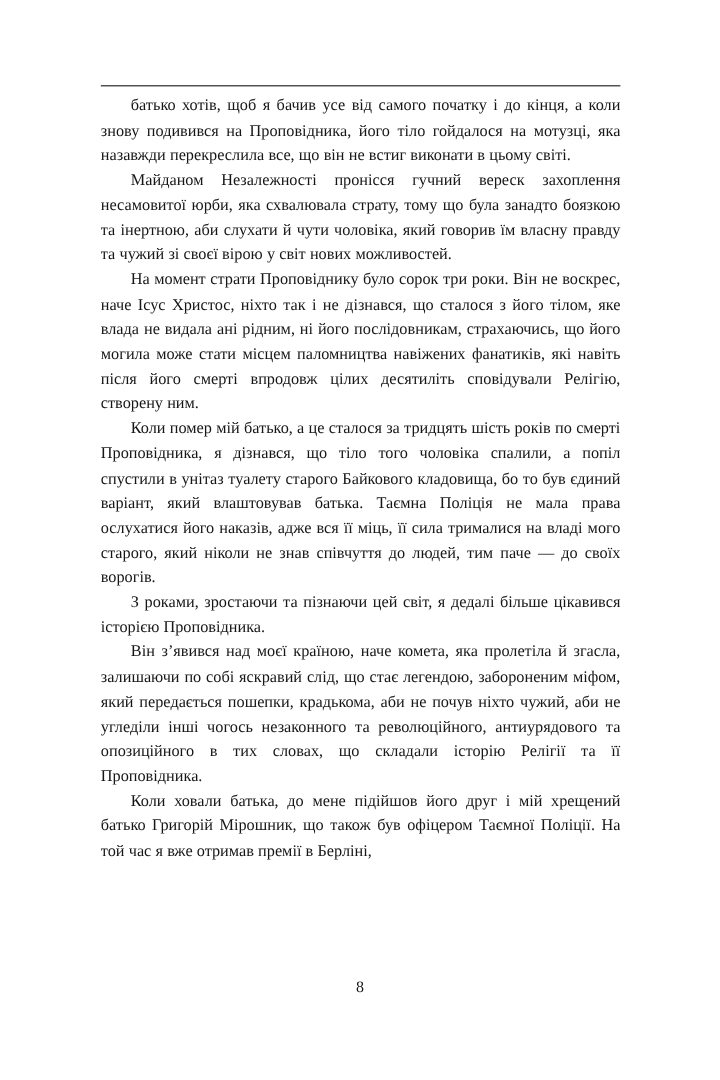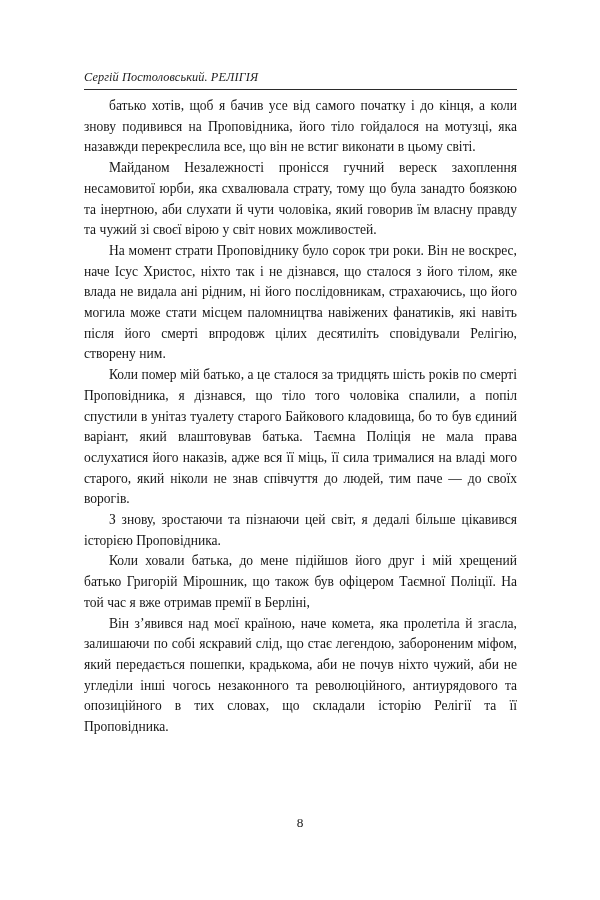--- a/index.html
+++ b/index.html
@@ -73,31 +73,30 @@
     color: #1a1a1a;
   }
 </style>
 </head>
 <body>
 
 <div class="page">
 
   <div class="text-block">
 
-    <div class="running-head">Сергій Постоловський. РЕЛІГІЯ</div>
 
     <div class="head-rule"></div>
 
     <div class="body-copy">
       <p>батько хотів, щоб я бачив усе від самого початку і до кінця, а коли знову подивився на Проповідника, його тіло гойдалося на мотузці, яка назавжди перекреслила все, що він не встиг виконати в цьому світі.</p>
       <p>Майданом Незалежності пронісся гучний вереск захоплення несамовитої юрби, яка схвалювала страту, тому що була занадто боязкою та інертною, аби слухати й чути чоловіка, який говорив їм власну правду та чужий зі своєї вірою у світ нових можливостей.</p>
       <p>На момент страти Проповіднику було сорок три роки. Він не воскрес, наче Ісус Христос, ніхто так і не дізнався, що сталося з його тілом, яке влада не видала ані рідним, ні його послідовникам, страхаючись, що його могила може стати місцем паломництва навіжених фанатиків, які навіть після його смерті впродовж цілих десятиліть сповідували Релігію, створену ним.</p>
       <p>Коли помер мій батько, а це сталося за тридцять шість років по смерті Проповідника, я дізнався, що тіло того чоловіка спалили, а попіл спустили в унітаз туалету старого Байкового кладовища, бо то був єдиний варіант, який влаштовував батька. Таємна Поліція не мала права ослухатися його наказів, адже вся її міць, її сила трималися на владі мого старого, який ніколи не знав співчуття до людей, тим паче — до своїх ворогів.</p>
-      <p>З знову, зростаючи та пізнаючи цей світ, я дедалі більше цікавився історією Проповідника.</p>
+      <p>З роками, зростаючи та пізнаючи цей світ, я дедалі більше цікавився історією Проповідника.</p>
+      <p>Він з’явився над моєї країною, наче комета, яка пролетіла й згасла, залишаючи по собі яскравий слід, що стає легендою, забороненим міфом, який передається пошепки, крадькома, аби не почув ніхто чужий, аби не угледіли інші чогось незаконного та революційного, антиурядового та опозиційного в тих словах, що складали історію Релігії та її Проповідника.</p>
       <p>Коли ховали батька, до мене підійшов його друг і мій хрещений батько Григорій Мірошник, що також був офіцером Таємної Поліції. На той час я вже отримав премії в Берліні,</p>
-      <p>Він з’явився над моєї країною, наче комета, яка пролетіла й згасла, залишаючи по собі яскравий слід, що стає легендою, забороненим міфом, який передається пошепки, крадькома, аби не почув ніхто чужий, аби не угледіли інші чогось незаконного та революційного, антиурядового та опозиційного в тих словах, що складали історію Релігії та її Проповідника.</p>
     </div>
 
   </div>
 
   <div class="page-number">8</div>
 
 </div>
 
 </body></html>

